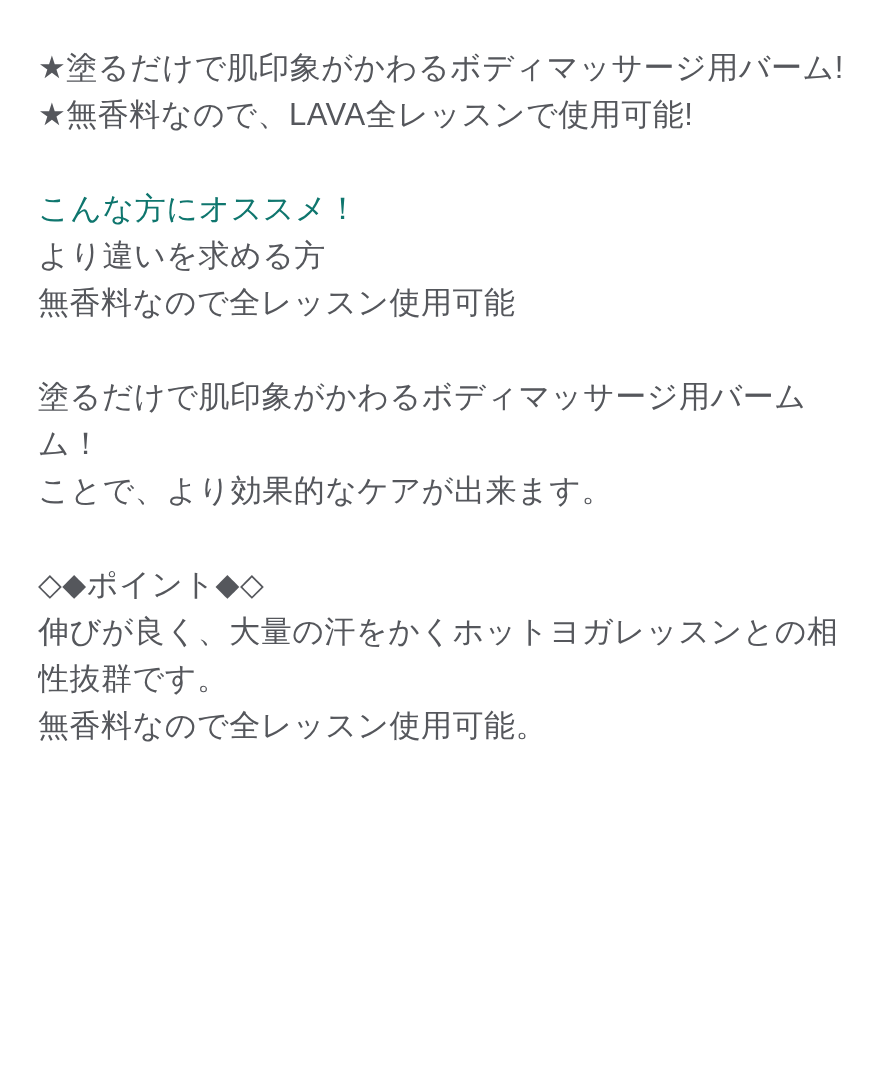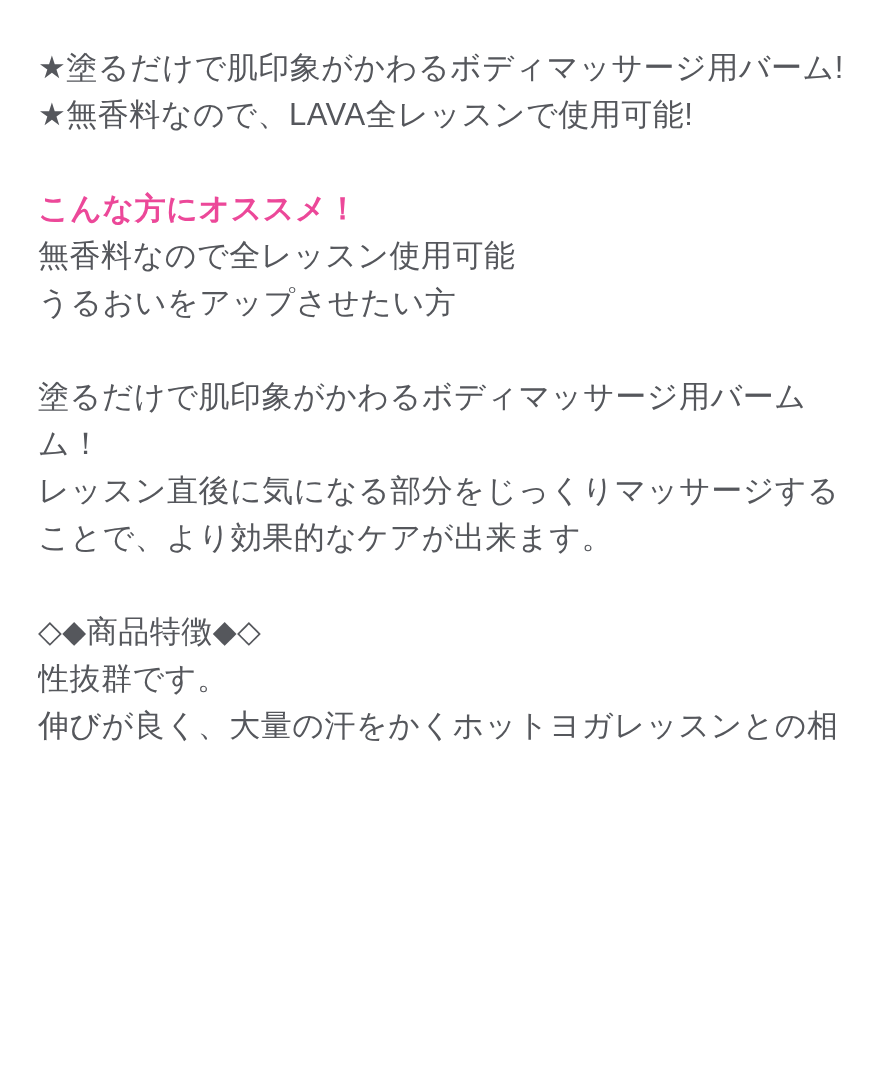--- a/index.html
+++ b/index.html
@@ -21,47 +21,47 @@
   .line {
     font-size: 31px;
     line-height: 47px;
     height: 47px;
     color: #55575c;
     white-space: pre;
     overflow: hidden;
     letter-spacing: 0.5px;
   }
   .heading {
-    font-weight: bold;
-    color: #ec4899;
+    font-weight: normal;
+    color: #0f766e;
   }
   .blank {
     height: 47px;
   }
 </style>
 </head>
 <body>
 
 <div class="doc">
 
   <div class="line">★塗るだけで肌印象がかわるボディマッサージ用バーム!!</div>
   <div class="line">★無香料なので、LAVA全レッスンで使用可能!</div>
 
   <div class="blank"></div>
 
   <div class="line heading">こんな方にオススメ！</div>
+  <div class="line">より違いを求める方</div>
   <div class="line">無香料なので全レッスン使用可能</div>
-  <div class="line">うるおいをアップさせたい方</div>
 
   <div class="blank"></div>
 
   <div class="line">塗るだけで肌印象がかわるボディマッサージ用バーム</div>
   <div class="line">ム！</div>
-  <div class="line">レッスン直後に気になる部分をじっくりマッサージする</div>
   <div class="line">ことで、より効果的なケアが出来ます。</div>
 
   <div class="blank"></div>
 
-  <div class="line">◇◆商品特徴◆◇</div>
+  <div class="line">◇◆ポイント◆◇</div>
+  <div class="line">伸びが良く、大量の汗をかくホットヨガレッスンとの相</div>
   <div class="line">性抜群です。</div>
-  <div class="line">伸びが良く、大量の汗をかくホットヨガレッスンとの相</div>
+  <div class="line">無香料なので全レッスン使用可能。</div>
 
 </div>
 
 </body></html>

